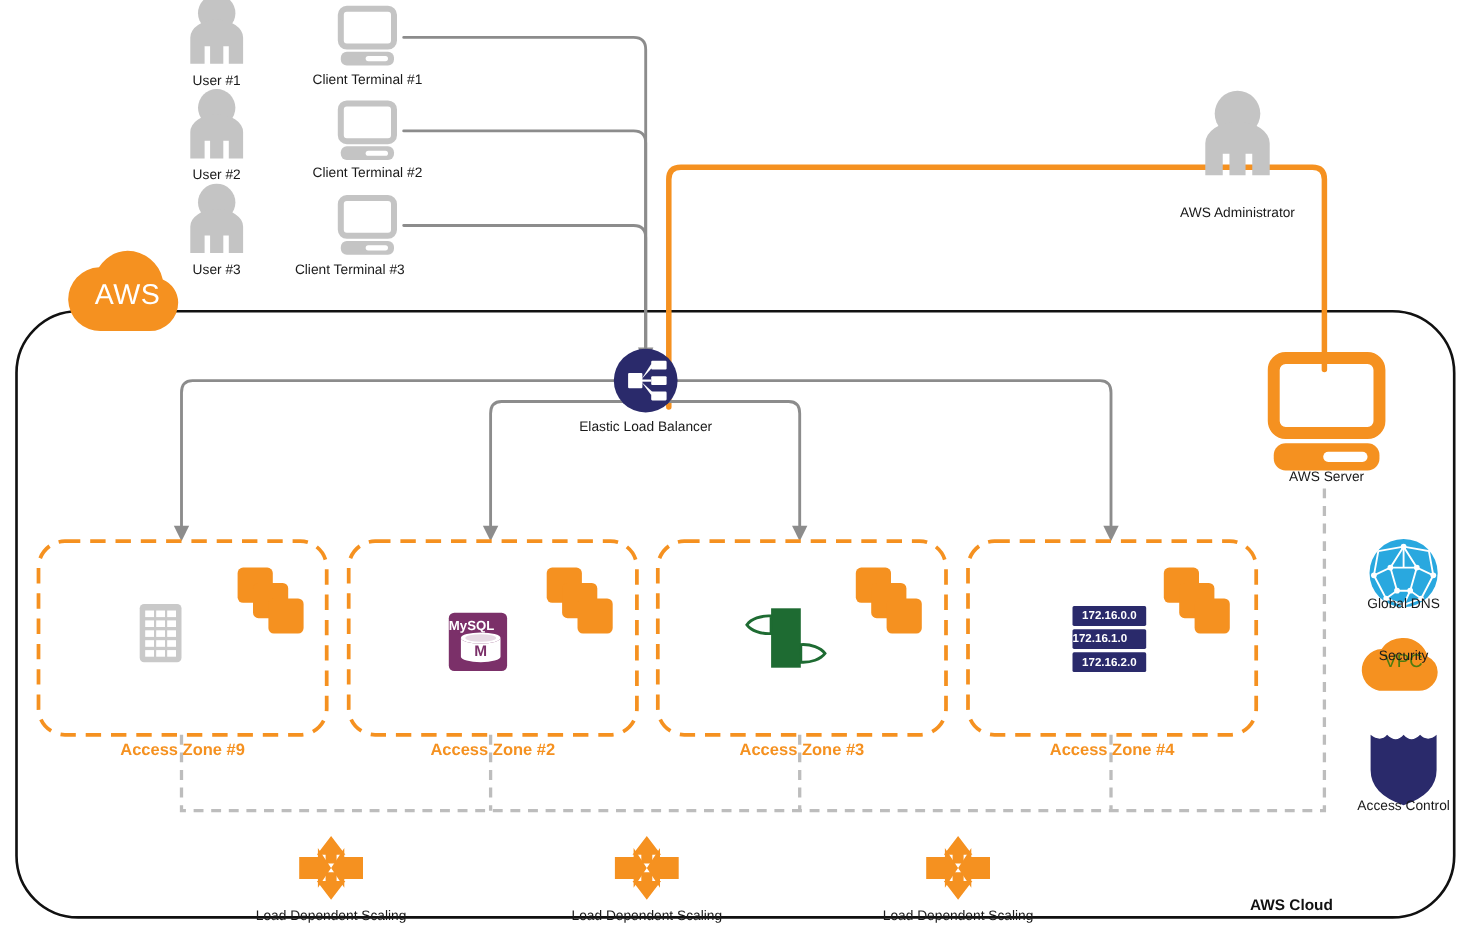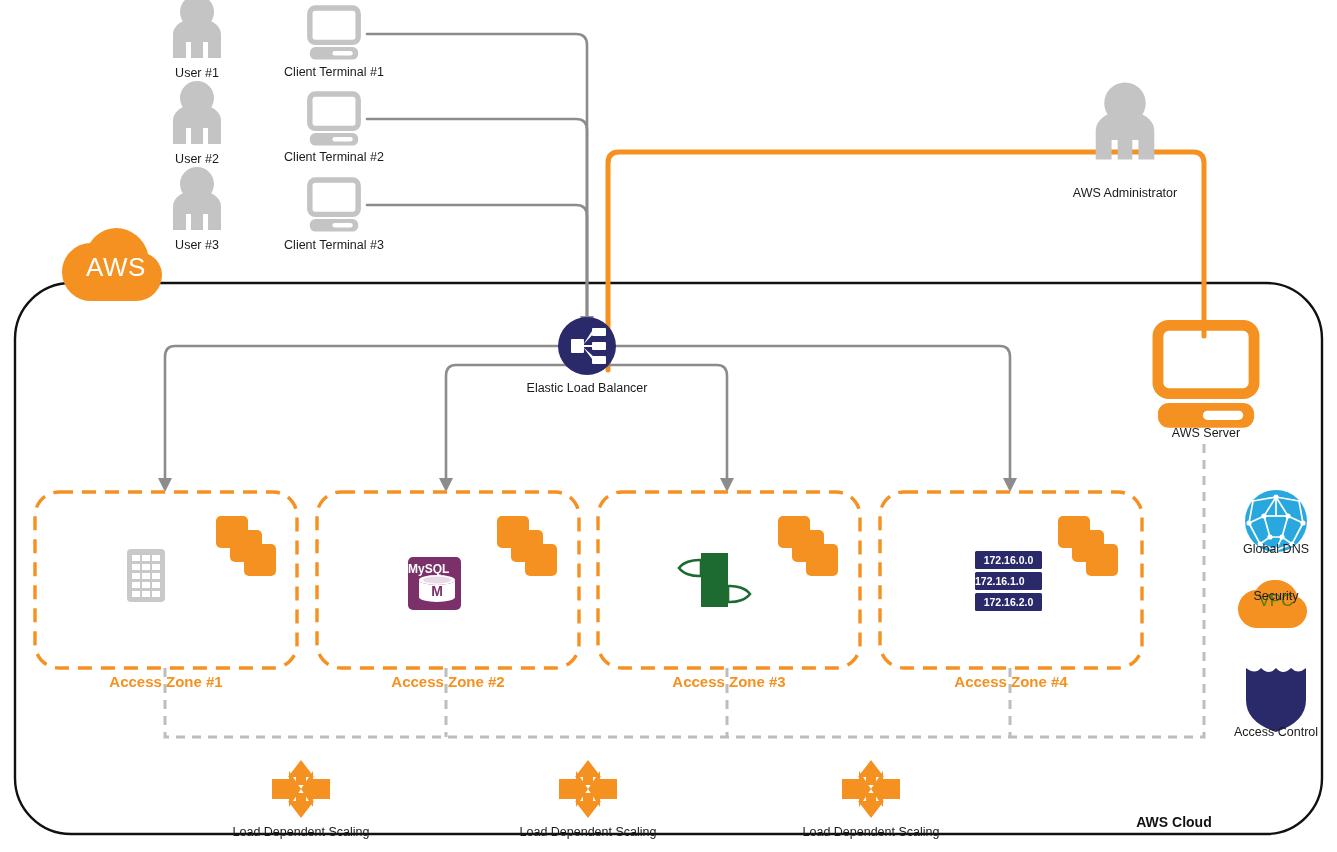--- a/index.html
+++ b/index.html
@@ -247,40 +247,40 @@
 
   <div class="node" style="left:76px;top:252px;width:80px;text-align:center;
        font-size:26px;font-weight:normal;color:#ffffff;letter-spacing:0.5px;">AWS</div>
 
   <div class="lbl" style="left:147px;top:66px;width:100px;">User #1</div>
   <div class="lbl" style="left:147px;top:152px;width:100px;">User #2</div>
   <div class="lbl" style="left:147px;top:238px;width:100px;">User #3</div>
 
   <div class="lbl" style="left:254px;top:65px;width:160px;">Client Terminal #1</div>
   <div class="lbl" style="left:254px;top:150px;width:160px;">Client Terminal #2</div>
-  <div class="lbl" style="left:254px;top:238px;width:160px;">Client Terminal #3</div>
+  <div class="lbl" style="left:238px;top:238px;width:160px;">Client Terminal #3</div>
 
   <div class="lbl" style="left:1045px;top:186px;width:160px;">AWS Administrator</div>
   <div class="lbl" style="left:1146px;top:426px;width:120px;">AWS Server</div>
 
   <div class="lbl" style="left:507px;top:381px;width:160px;">Elastic Load Balancer</div>
 
   <div class="node" style="left:408px;top:562px;width:35px;text-align:right;
        font-size:12px;font-weight:bold;color:#ffffff;">MySQL</div>
   <div class="node" style="left:419px;top:583px;width:36px;text-align:center;
        font-size:14px;font-weight:bold;color:#7b3069;">M</div>
 
   <div class="node" style="left:975px;top:554px;width:67px;text-align:center;
        font-size:10.5px;font-weight:bold;color:#ffffff;">172.16.0.0</div>
   <div class="node" style="left:975px;top:575px;width:67px;text-align:left;
        font-size:10.5px;font-weight:bold;color:#ffffff;">172.16.1.0</div>
   <div class="node" style="left:975px;top:596px;width:67px;text-align:center;
        font-size:10.5px;font-weight:bold;color:#ffffff;">172.16.2.0</div>
 
-  <div class="lbl zone" style="left:66px;top:673px;width:200px;">Access Zone #1</div>
+  <div class="lbl zone" style="left:66px;top:673px;width:200px;">Access Zone #9</div>
   <div class="lbl zone" style="left:348px;top:673px;width:200px;">Access Zone #2</div>
   <div class="lbl zone" style="left:629px;top:673px;width:200px;">Access Zone #3</div>
   <div class="lbl zone" style="left:911px;top:673px;width:200px;">Access Zone #4</div>
 
   <div class="lbl" style="left:221px;top:825px;width:160px;">Load Dependent Scaling</div>
   <div class="lbl" style="left:508px;top:825px;width:160px;">Load Dependent Scaling</div>
   <div class="lbl" style="left:791px;top:825px;width:160px;">Load Dependent Scaling</div>
 
   <div class="lbl" style="left:1216px;top:542px;width:120px;">Global DNS</div>
   <div class="node" style="left:1246px;top:591px;width:60px;text-align:center;

